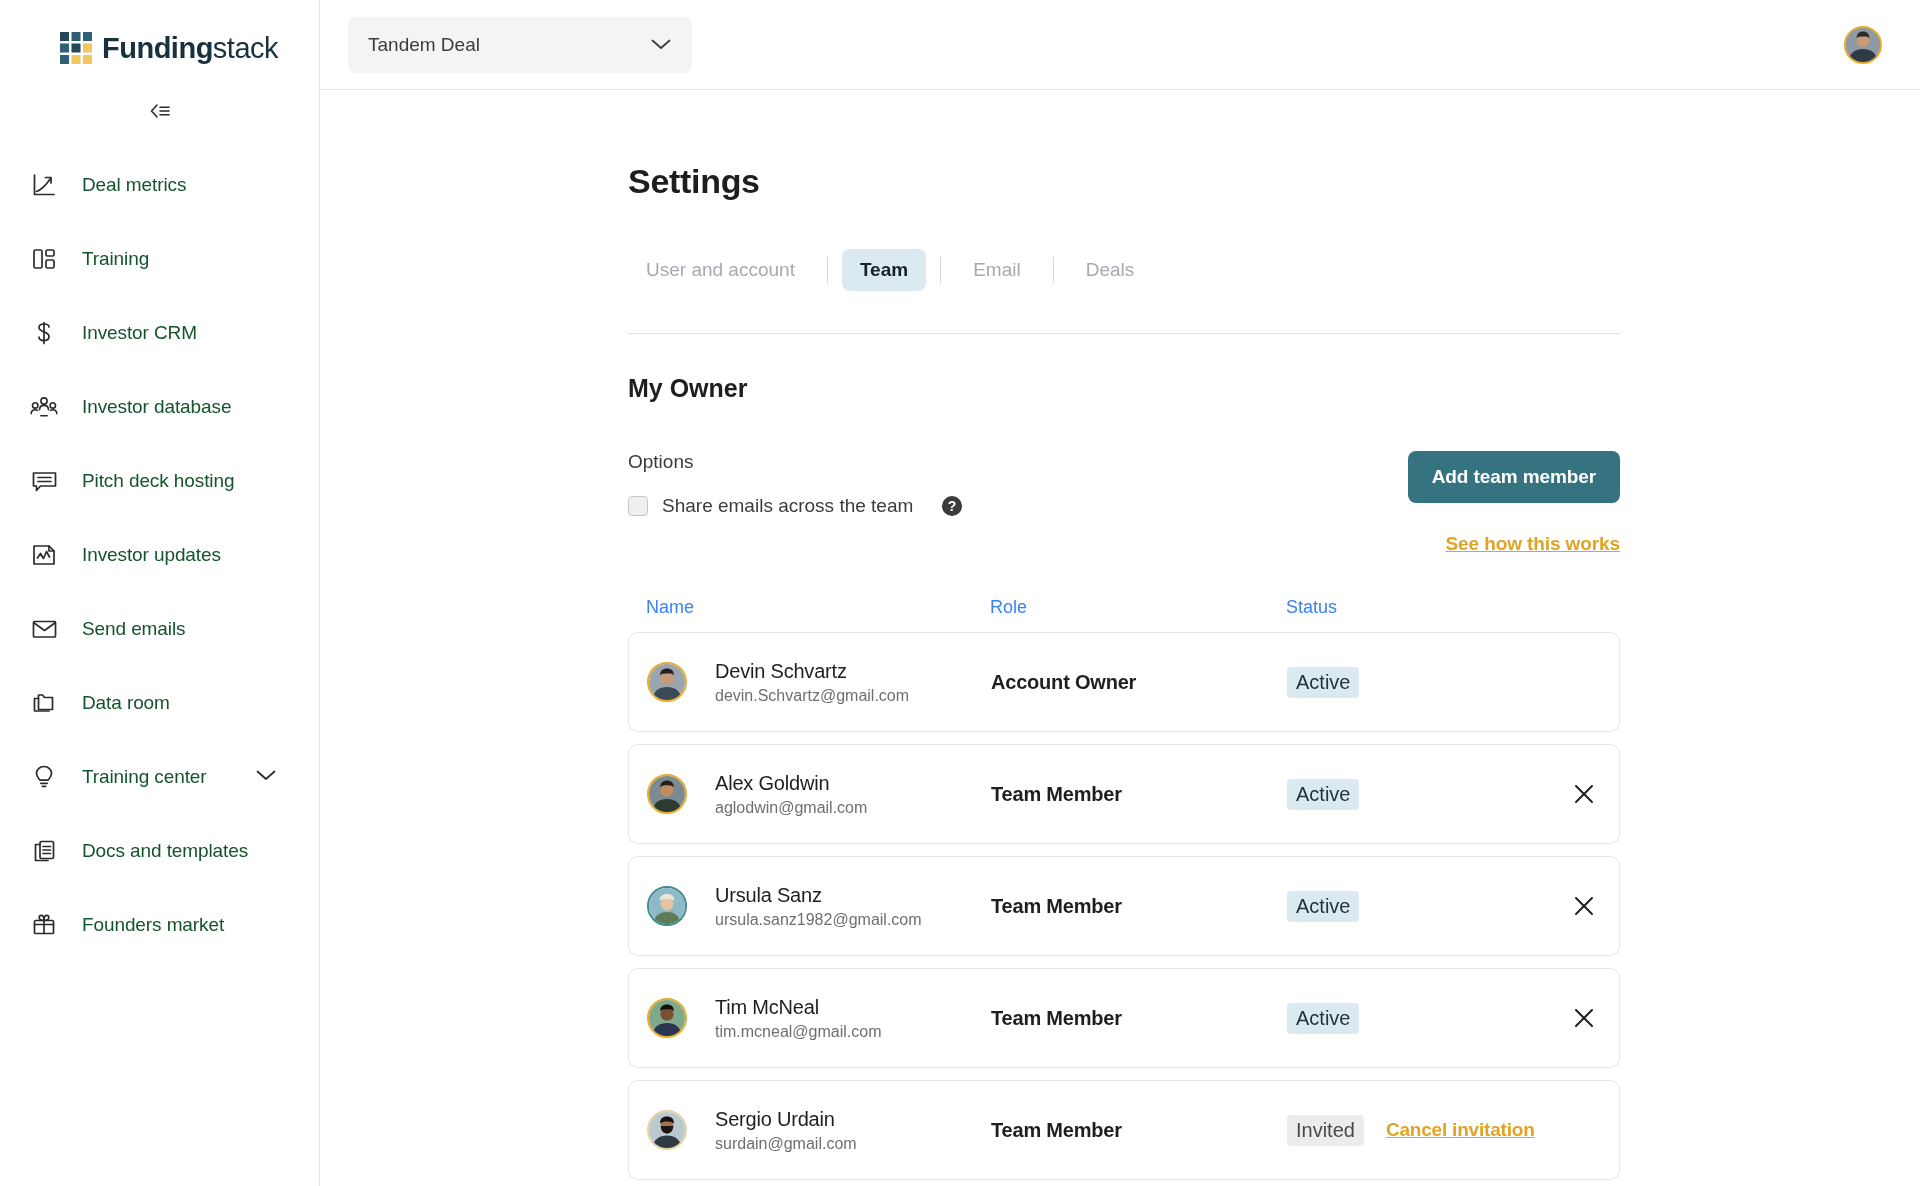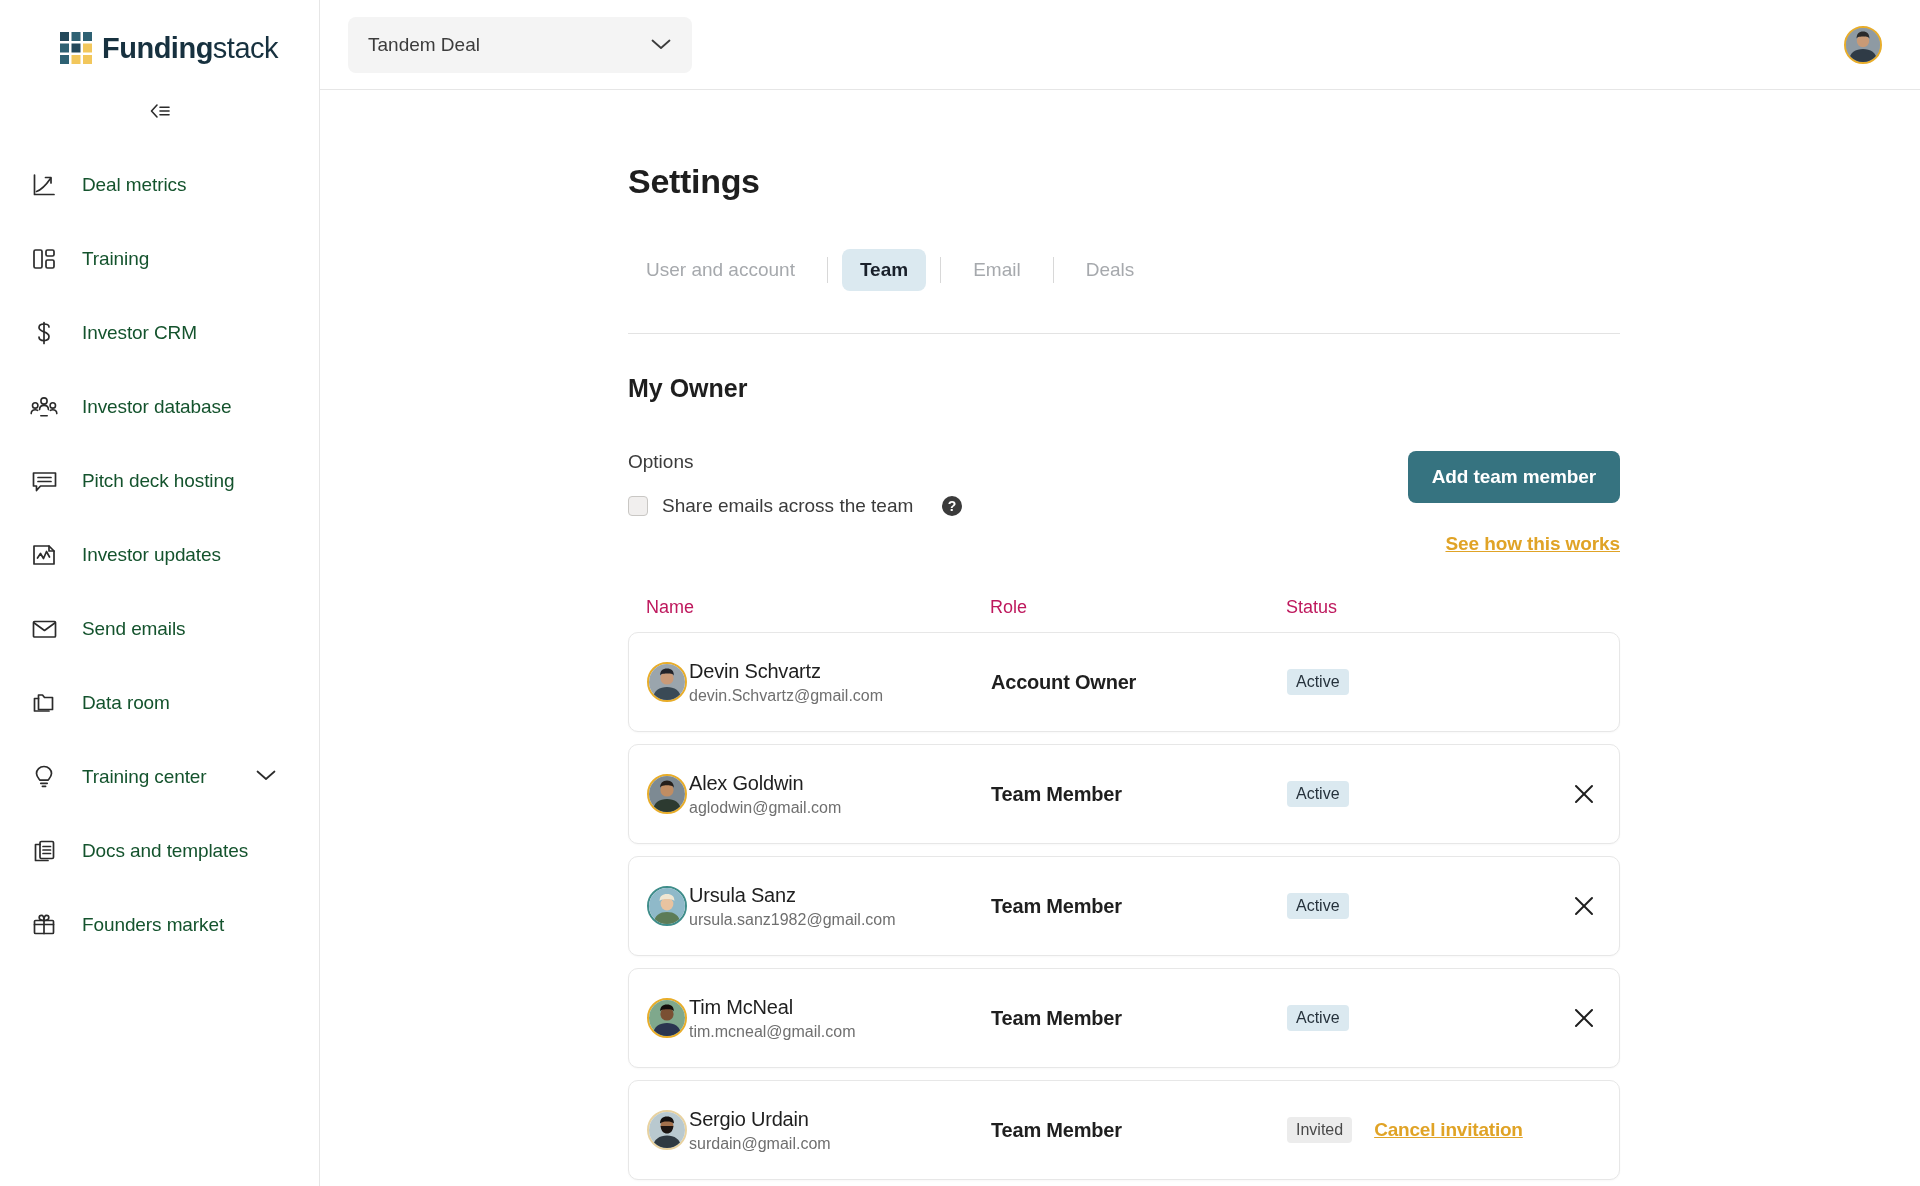--- a/index.html
+++ b/index.html
@@ -98,43 +98,43 @@
   }
   .link-amber {
     margin-top: 14px; font-size: 19px; color: #e0a326;
     text-decoration: underline; font-weight: 700; cursor: pointer;
     letter-spacing: -0.1px;
   }
 
   
   .table { margin-top: 42px; width: 992px; }
   .thead { display: flex; padding: 0 18px 14px 18px; }
-  .th { font-size: 18px; color: #be185d; }
+  .th { font-size: 18px; color: #3b82f6; }
   .col-name { width: 344px; }
   .col-role { width: 296px; }
   .col-status { flex: 1; }
 
   .row {
     display: flex; align-items: center;
     height: 100px; background: #fff;
     border: 1px solid #e7e7e7; border-radius: 10px;
     margin-bottom: 12px; padding: 0 18px;
     box-shadow: 0 1px 2px rgba(0,0,0,0.03);
   }
-  .cell-name { width: 344px; display: flex; align-items: center; gap: 2px; }
+  .cell-name { width: 344px; display: flex; align-items: center; gap: 28px; }
   .avatar {
     width: 40px; height: 40px; min-width: 40px; border-radius: 50%;
     border: 2px solid #e8ad2a; overflow: hidden; position: relative;
   }
   .avatar svg { display: block; }
   .nm { font-size: 20px; color: #1f1f1f; letter-spacing: -0.2px; }
   .em { font-size: 16px; color: #6f6f6f; margin-top: 4px; }
   .cell-role { width: 296px; font-size: 20px; font-weight: 700; color: #1f1f1f; letter-spacing: -0.2px; }
   .cell-status { flex: 1; display: flex; align-items: center; gap: 22px; }
-  .badge { font-size: 16px; padding: 4px 9px; border-radius: 4px; display: inline-block; }
+  .badge { font-size: 20px; padding: 4px 9px; border-radius: 4px; display: inline-block; }
   .badge.active { background: #dbe9f0; color: #26323c; }
   .badge.invited { background: #ececec; color: #494949; }
   .cancel-link {
     font-size: 19px; color: #e0a326; text-decoration: underline;
     font-weight: 700; cursor: pointer; letter-spacing: -0.2px;
   }
   .row-x { margin-left: auto; width: 34px; height: 34px; cursor: pointer; display:flex; align-items:center; justify-content:center; }
 </style>
 </head>
 <body>

